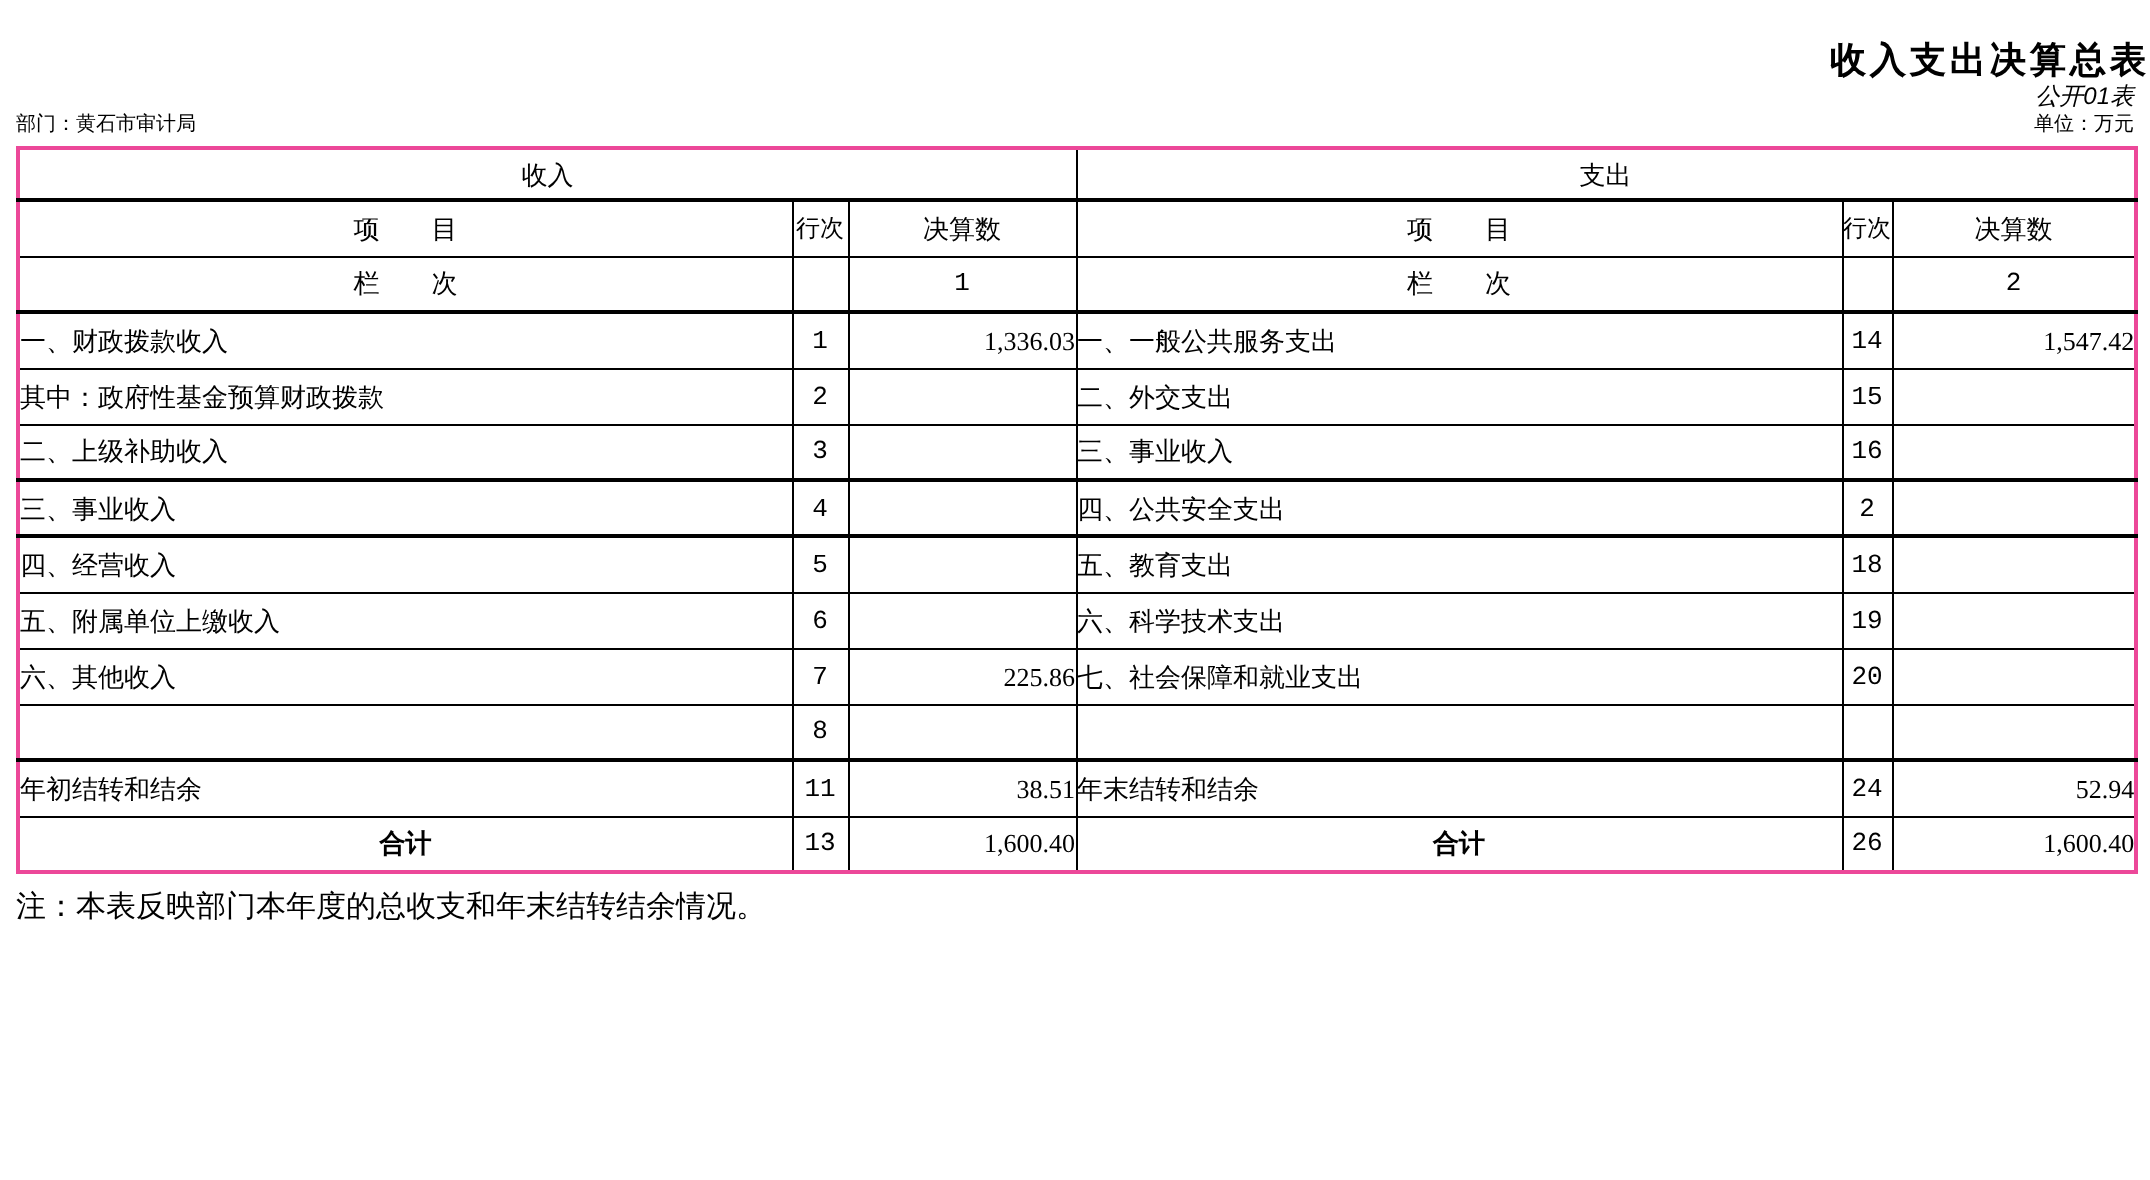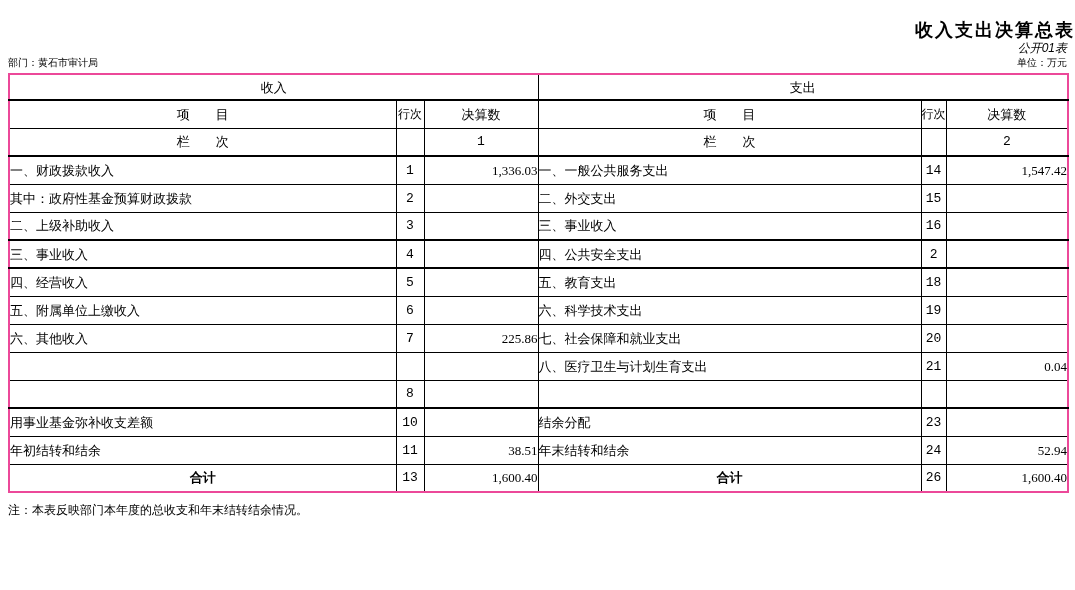--- a/index.html
+++ b/index.html
@@ -65,21 +65,21 @@
     text-align:right;
     padding-right:8px;
     font-family:Liberation Serif, serif;
     font-size:13px;
   }
   td.mid{border-left:2px solid #000;}
   td.tl{border-left:2px solid #000;}
   tr.tb td{border-bottom:2px solid #000;}
   .note{
     margin:10px 8px 0 8px;
-    font-size:12px;
+    font-size:15px;
     line-height:14px;
   }
 </style>
 </head>
 <body>
 
 <div class="page-title">收入支出决算总表</div>
 <div class="form-code">公开01表</div>
 <div class="meta-line">
   <span>部门：黄石市审计局</span>
@@ -176,47 +176,31 @@
 
   <tr class="drow">
     <td class="item">六、其他收入</td>
     <td class="num">7</td>
     <td class="amt">225.86</td>
     <td class="item mid">七、社会保障和就业支出</td>
     <td class="num">20</td>
     <td class="amt tl"></td>
   </tr>
 
-  <tr class="drow">
-    <td class="item"></td>
-    <td class="num"></td>
-    <td class="amt"></td>
-    <td class="item mid">八、医疗卫生与计划生育支出</td>
-    <td class="num">21</td>
-    <td class="amt tl">0.04</td>
-  </tr>
 
   <tr class="drow tb">
     <td class="item"></td>
     <td class="num">8</td>
     <td class="amt"></td>
     <td class="item mid"></td>
     <td class="num"></td>
     <td class="amt tl"></td>
   </tr>
 
 
-  <tr class="drow">
-    <td class="item ind2">用事业基金弥补收支差额</td>
-    <td class="num">10</td>
-    <td class="amt"></td>
-    <td class="item ind3 mid">结余分配</td>
-    <td class="num">23</td>
-    <td class="amt tl"></td>
-  </tr>
 
   <tr class="drow">
     <td class="item ind2">年初结转和结余</td>
     <td class="num">11</td>
     <td class="amt">38.51</td>
     <td class="item ind3 mid">年末结转和结余</td>
     <td class="num">24</td>
     <td class="amt tl">52.94</td>
   </tr>
 

